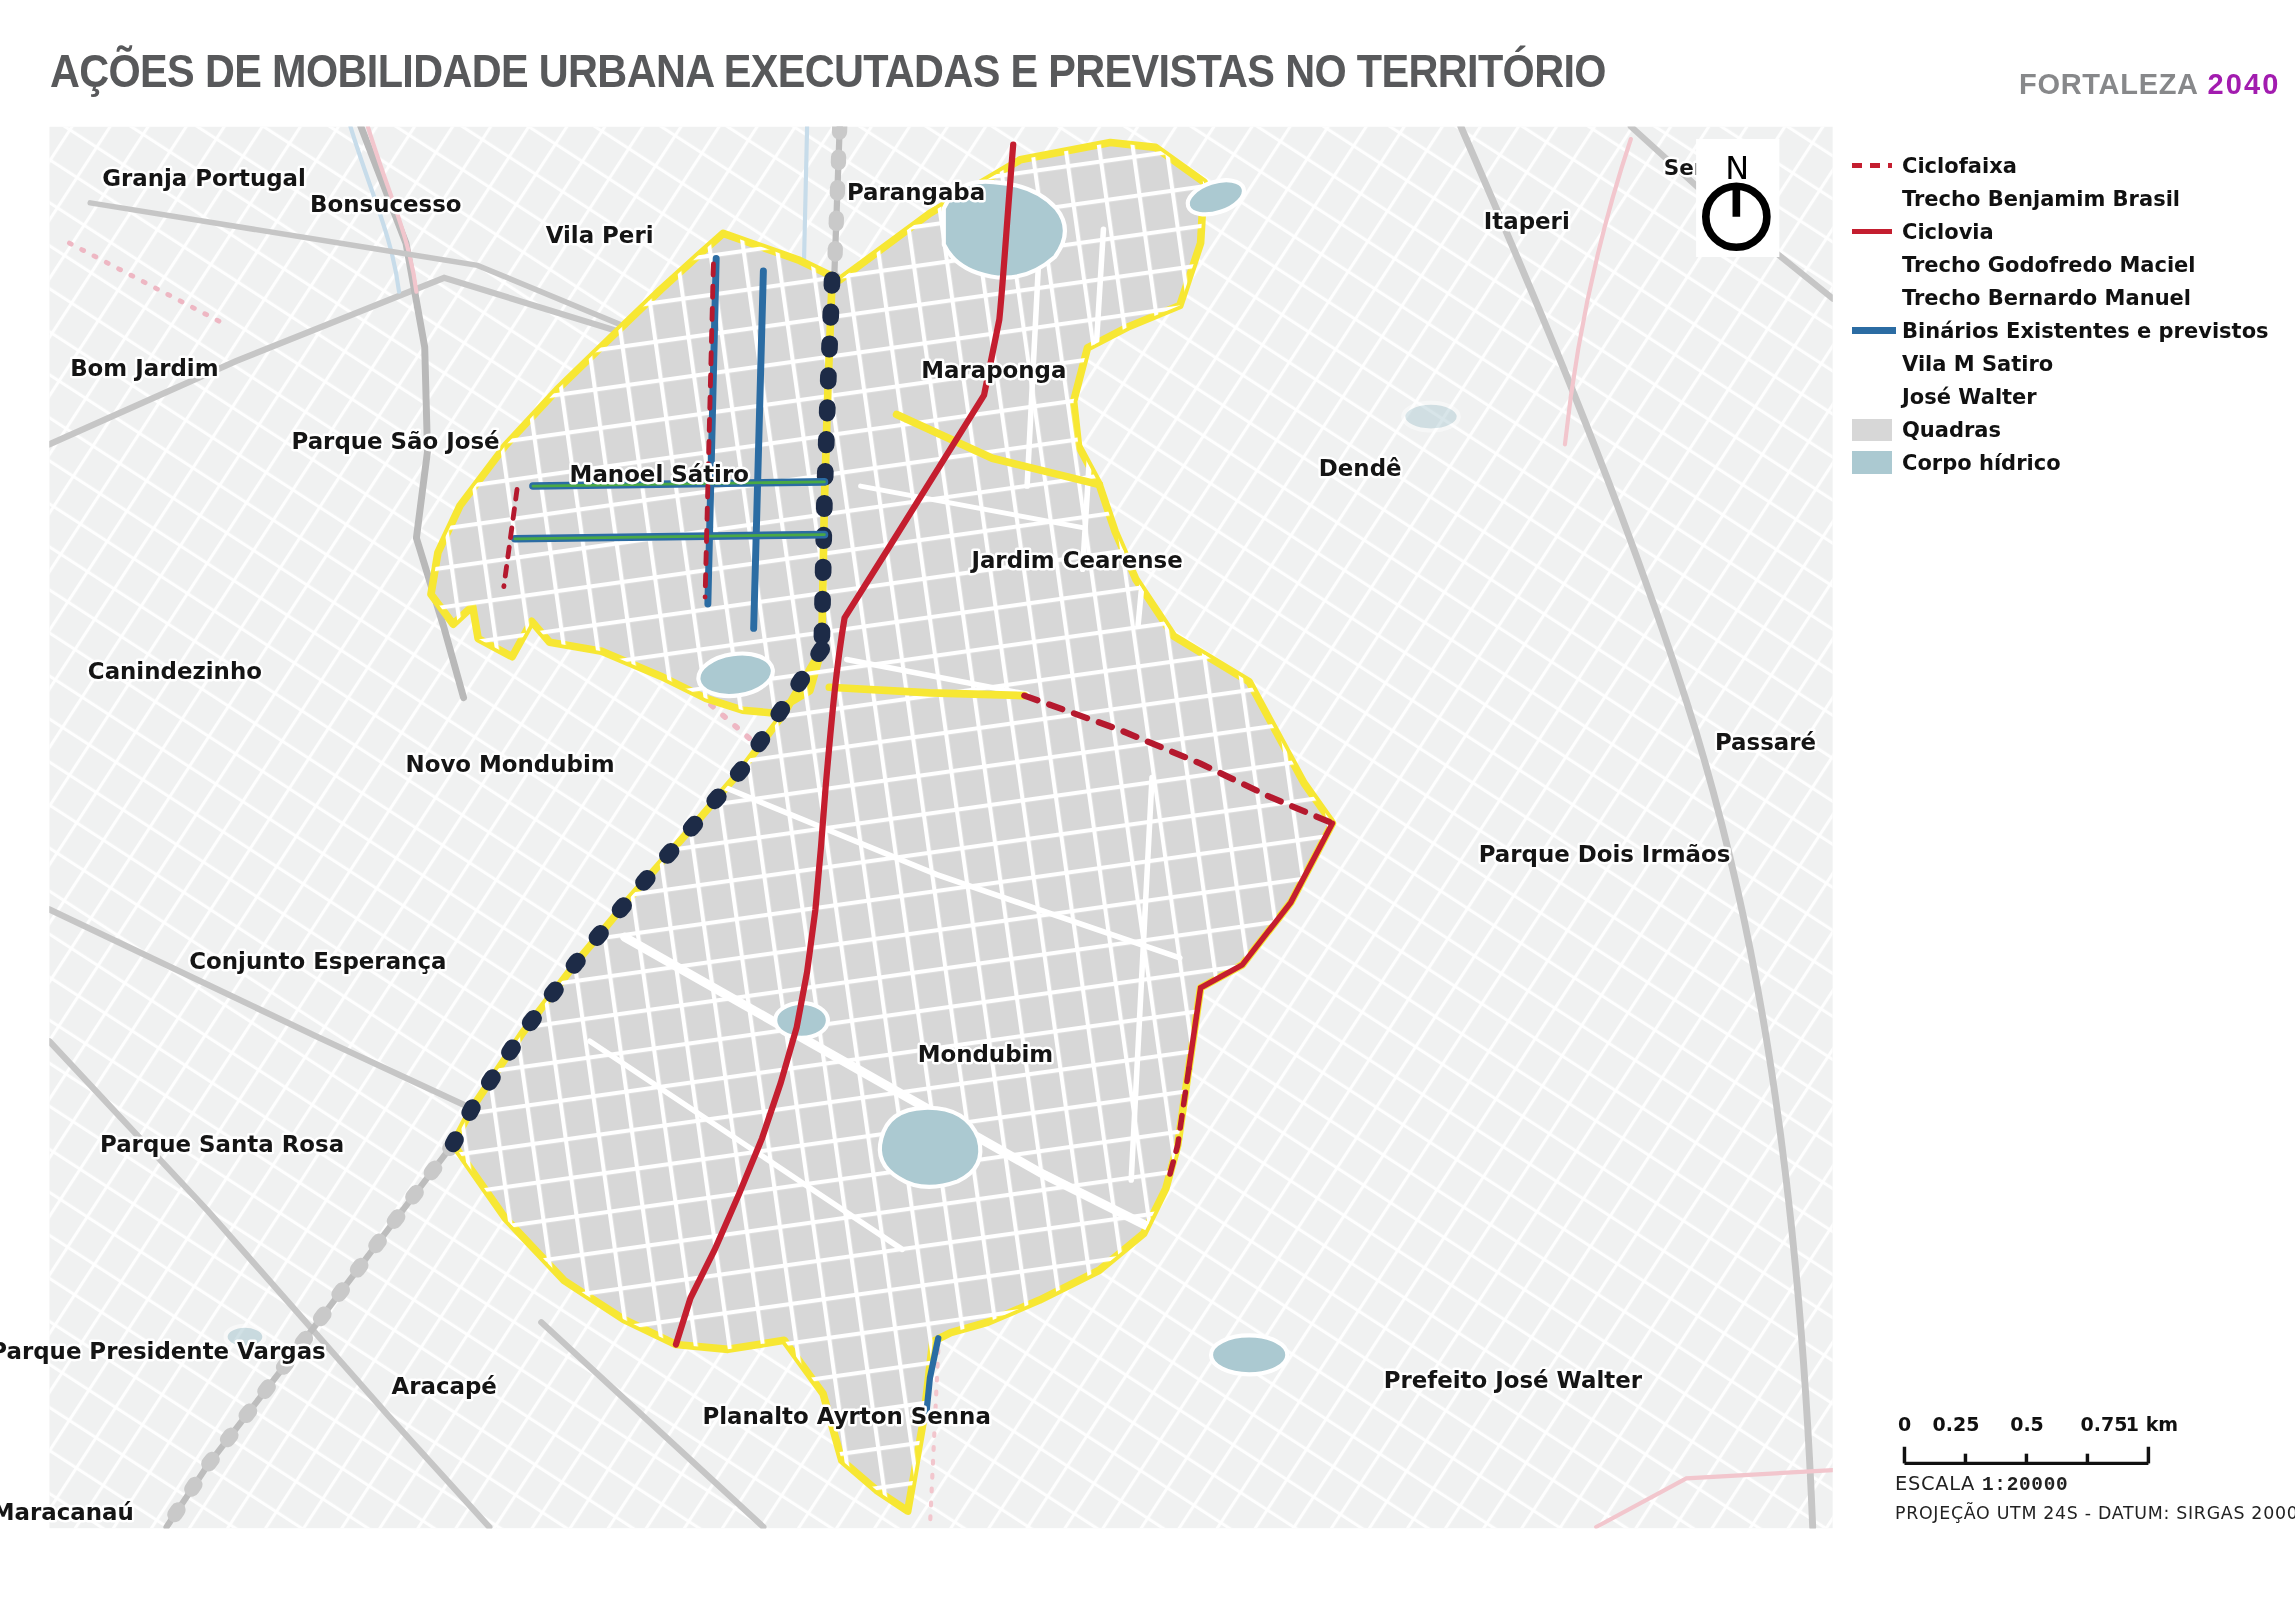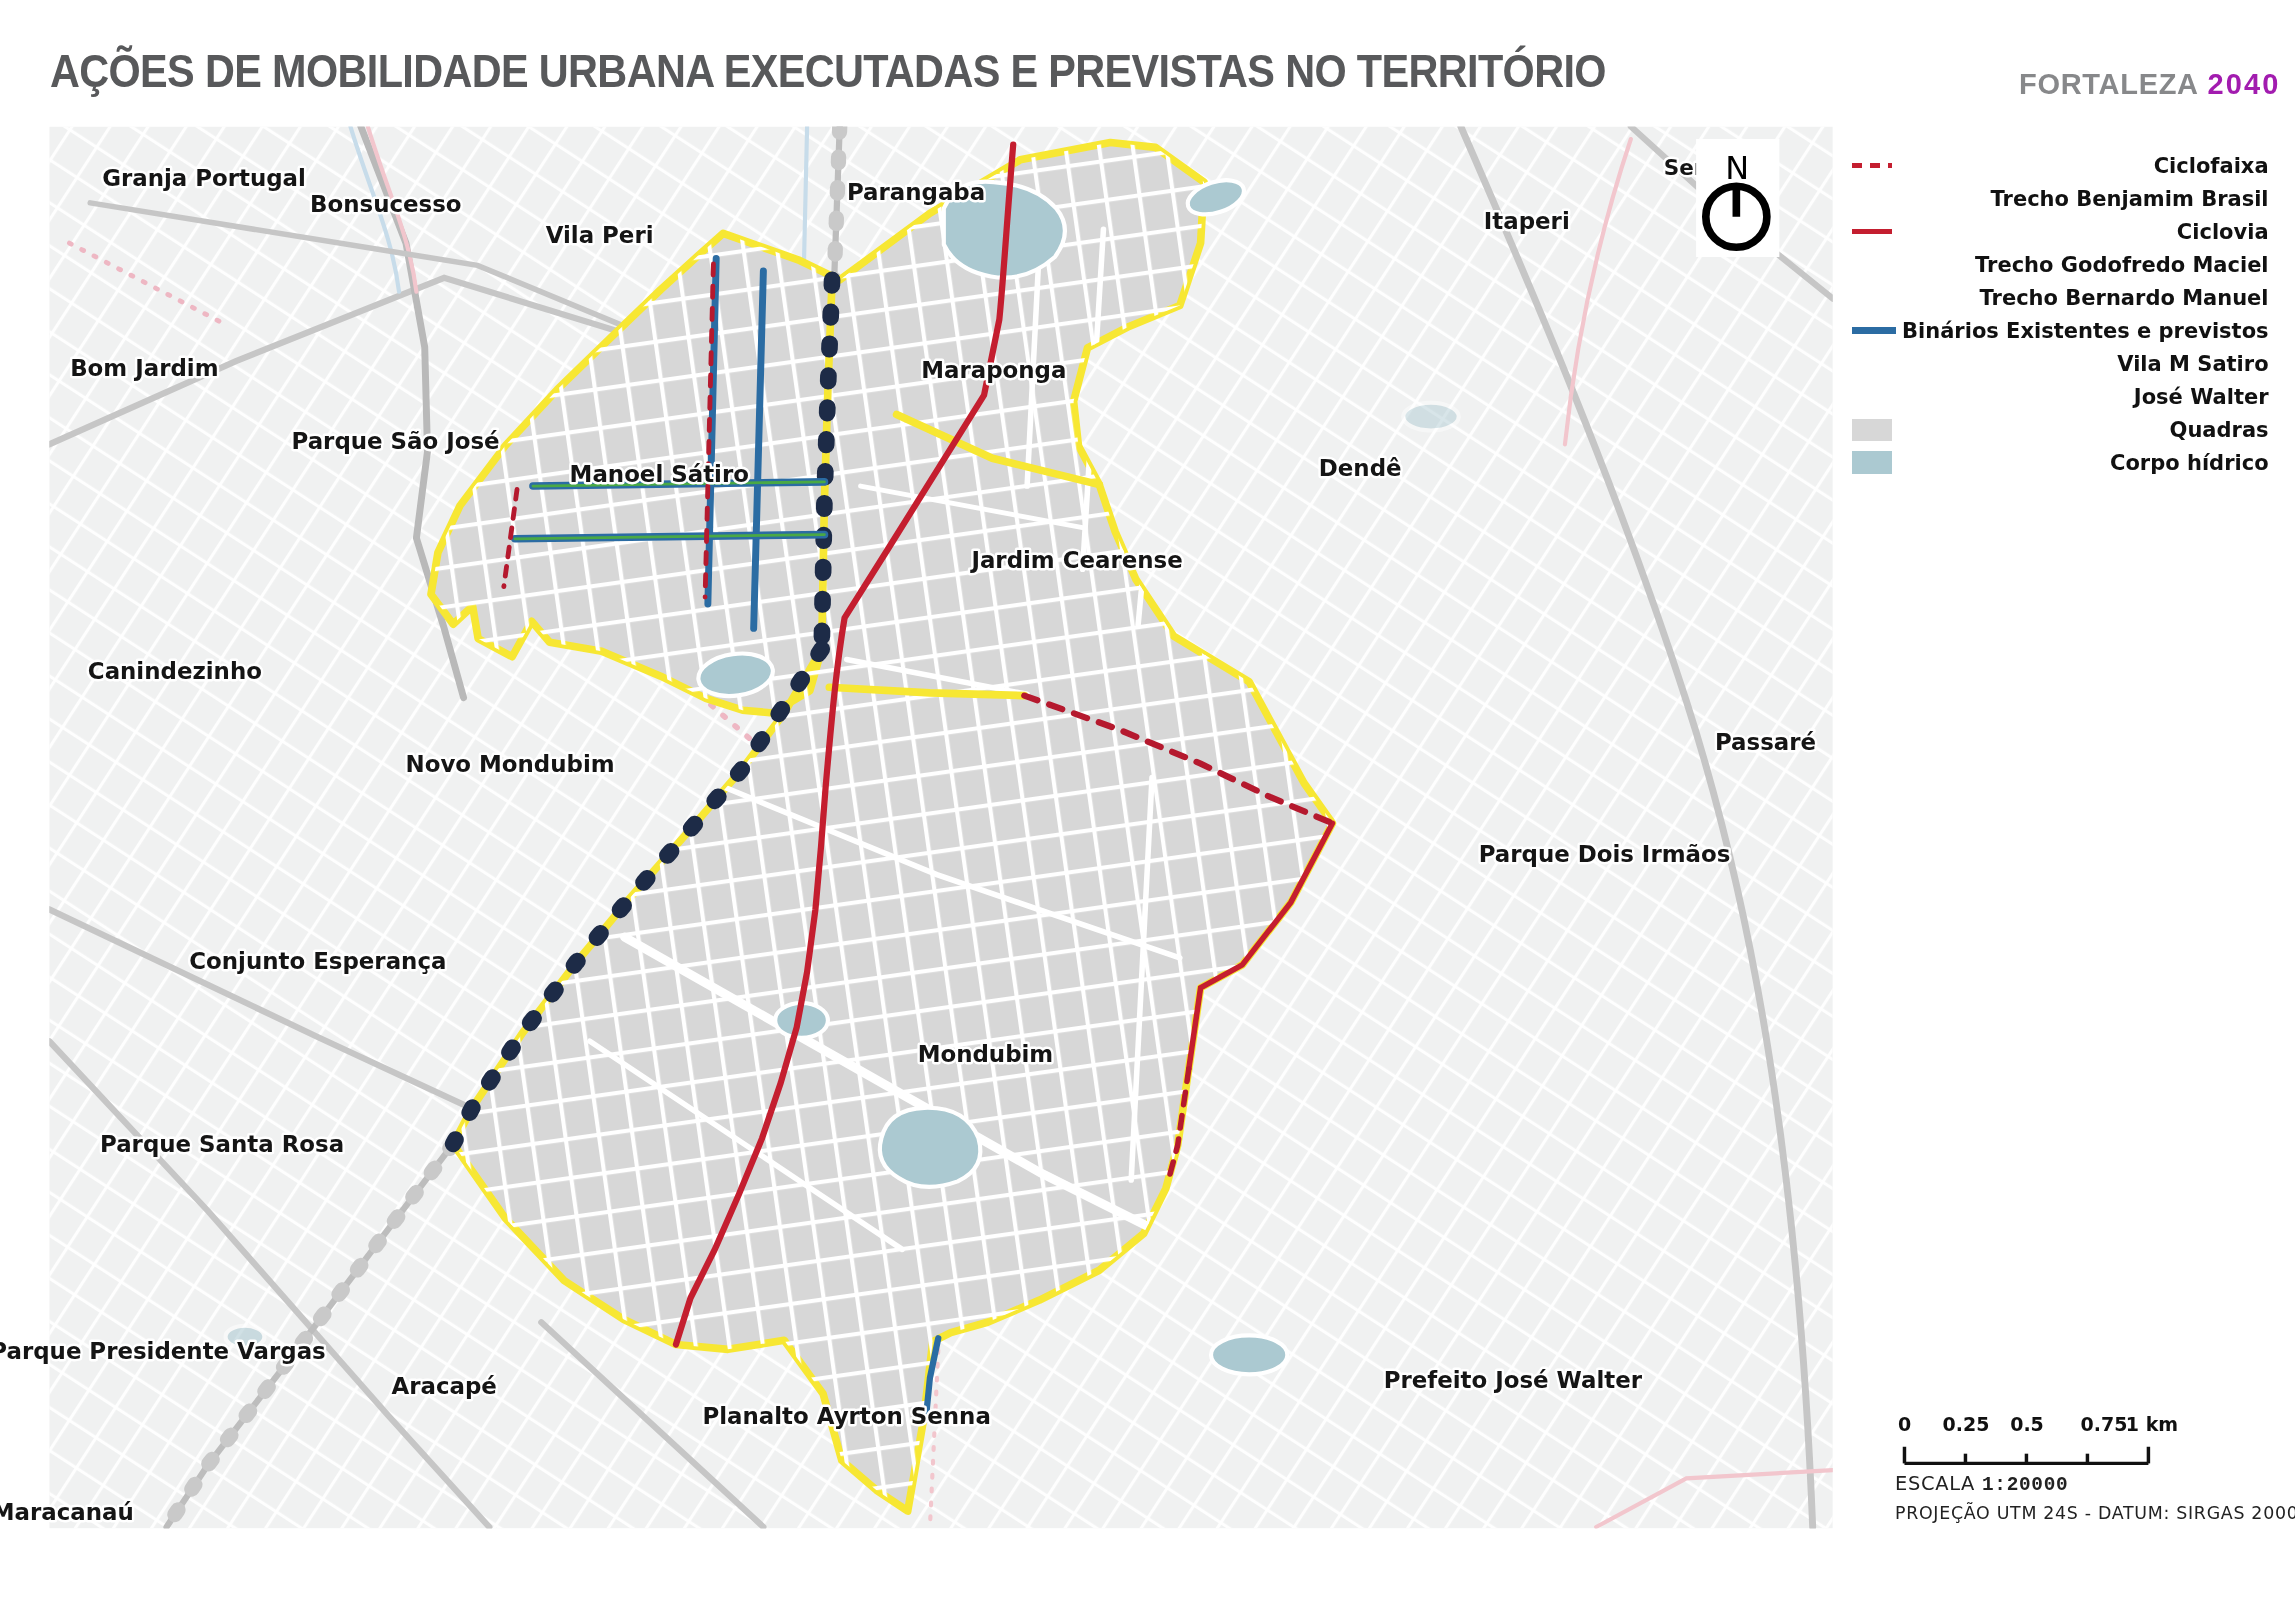--- a/index.html
+++ b/index.html
@@ -6,21 +6,21 @@
   #page{position:relative;width:2295px;height:1623px;background:#ffffff;overflow:hidden;
         font-family:"Liberation Sans",sans-serif;}
   
   #title{position:absolute;left:50px;top:44px;font-size:46px;font-weight:bold;color:#58595b;
          letter-spacing:-0.7px;white-space:nowrap;transform:scaleX(.90);transform-origin:left top;}
   #brand{position:absolute;left:2019px;top:68px;font-size:29px;color:#87888a;letter-spacing:0.7px;white-space:nowrap;}
   #brand .b-name{font-weight:700;}
   #brand .b-year{font-weight:800;color:#a21caf;letter-spacing:2.1px;}
   
   #legend{position:absolute;left:1852px;top:149px;}
-  .lg-row{display:flex;align-items:center;height:33px;justify-content:space-between;}
+  .lg-row{display:flex;align-items:center;height:33px;}
   .lg-swatch{width:50px;flex:0 0 50px;display:flex;align-items:center;}
   .lg-label{font-family:"DejaVu Sans",sans-serif;font-size:21px;font-weight:600;color:#111;white-space:nowrap;}
   .sw-dash-red{width:40px;height:5.6px;background:repeating-linear-gradient(90deg,#c41e2f 0 10.4px,transparent 10.4px 18px);}
   .sw-solid-red{width:40px;height:5.6px;background:#c41e2f;}
   .sw-solid-blue{width:44px;height:6.2px;background:#2b6ca3;}
   .sw-fill-gray{width:40px;height:22px;background:#d7d7d7;}
   .sw-fill-blue{width:40px;height:23.6px;background:#abc9d1;}
   .sw-none{width:40px;height:5.6px;background:transparent;}
   
   #scalebar{position:absolute;left:1892px;top:1413px;width:298px;height:111px;}
@@ -254,21 +254,21 @@
     <div class="lg-row">
       <span class="lg-swatch">
           <span class="sw-fill-blue"></span>
         </span>
       <span class="lg-label">Corpo hídrico</span>
     </div>
   </div>
 
   <div id="scalebar">
     <span class="sb-num" style="left:12.5px">0</span>
-    <span class="sb-num" style="left:74px">0.25</span>
+    <span class="sb-num" style="left:64px">0.25</span>
     <span class="sb-num" style="left:135px">0.5</span>
     <span class="sb-num" style="left:212px">0.75</span>
     <span class="sb-num" style="left:260px">1 km</span>
     <svg width="298" height="56" style="position:absolute;left:0;top:21px;" viewBox="0 0 430 80">
       <line x1="18" y1="42" x2="370" y2="42" stroke="#111" stroke-width="5"></line>
       <line x1="18" y1="18" x2="18" y2="42" stroke="#111" stroke-width="5"></line>
       <line x1="106" y1="28" x2="106" y2="42" stroke="#111" stroke-width="5"></line>
       <line x1="194" y1="28" x2="194" y2="42" stroke="#111" stroke-width="5"></line>
       <line x1="282" y1="28" x2="282" y2="42" stroke="#111" stroke-width="5"></line>
       <line x1="370" y1="18" x2="370" y2="42" stroke="#111" stroke-width="5"></line>

